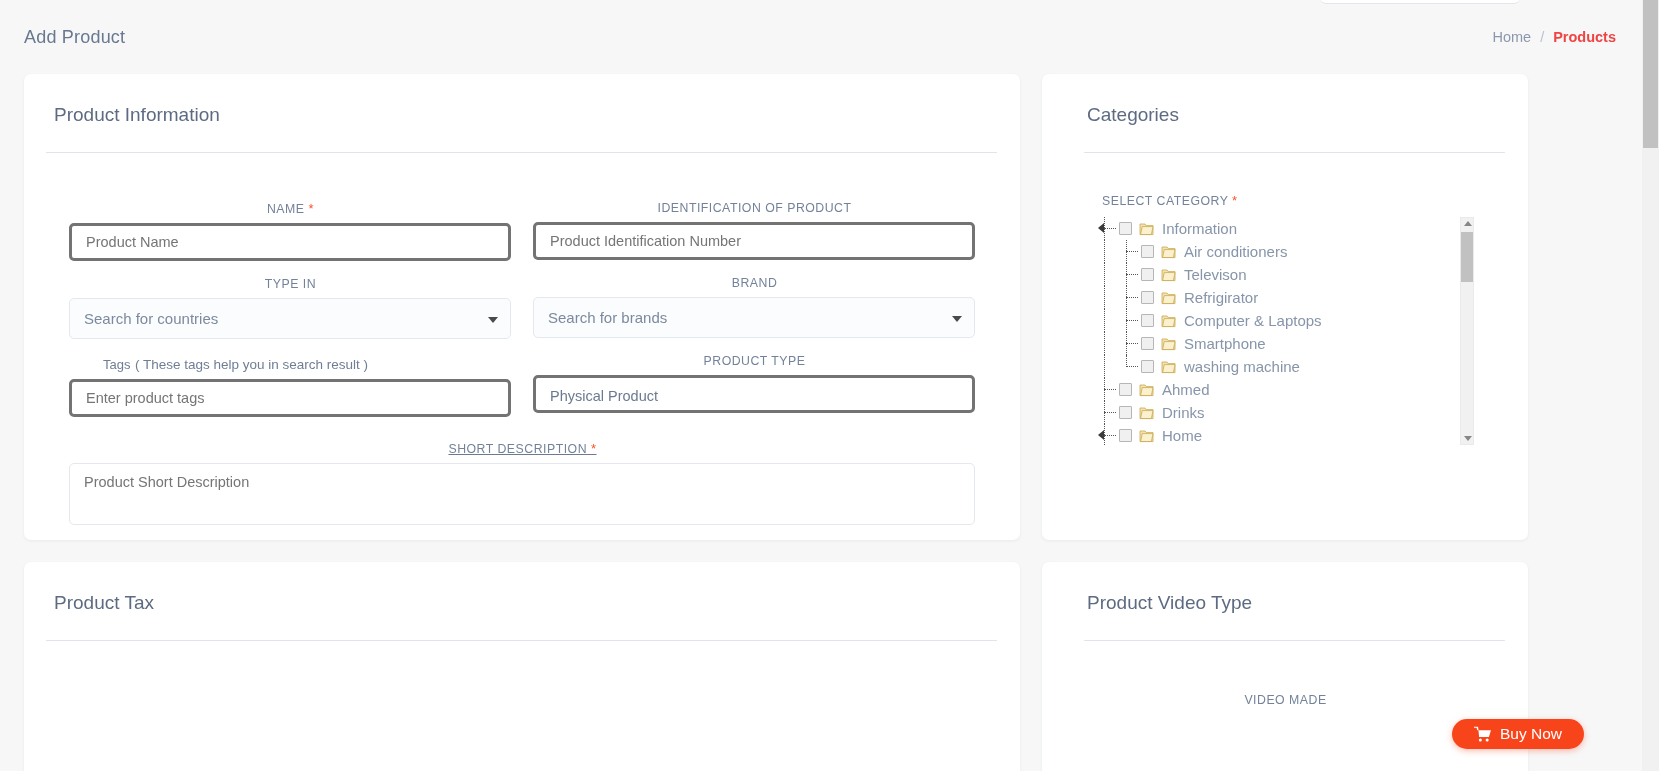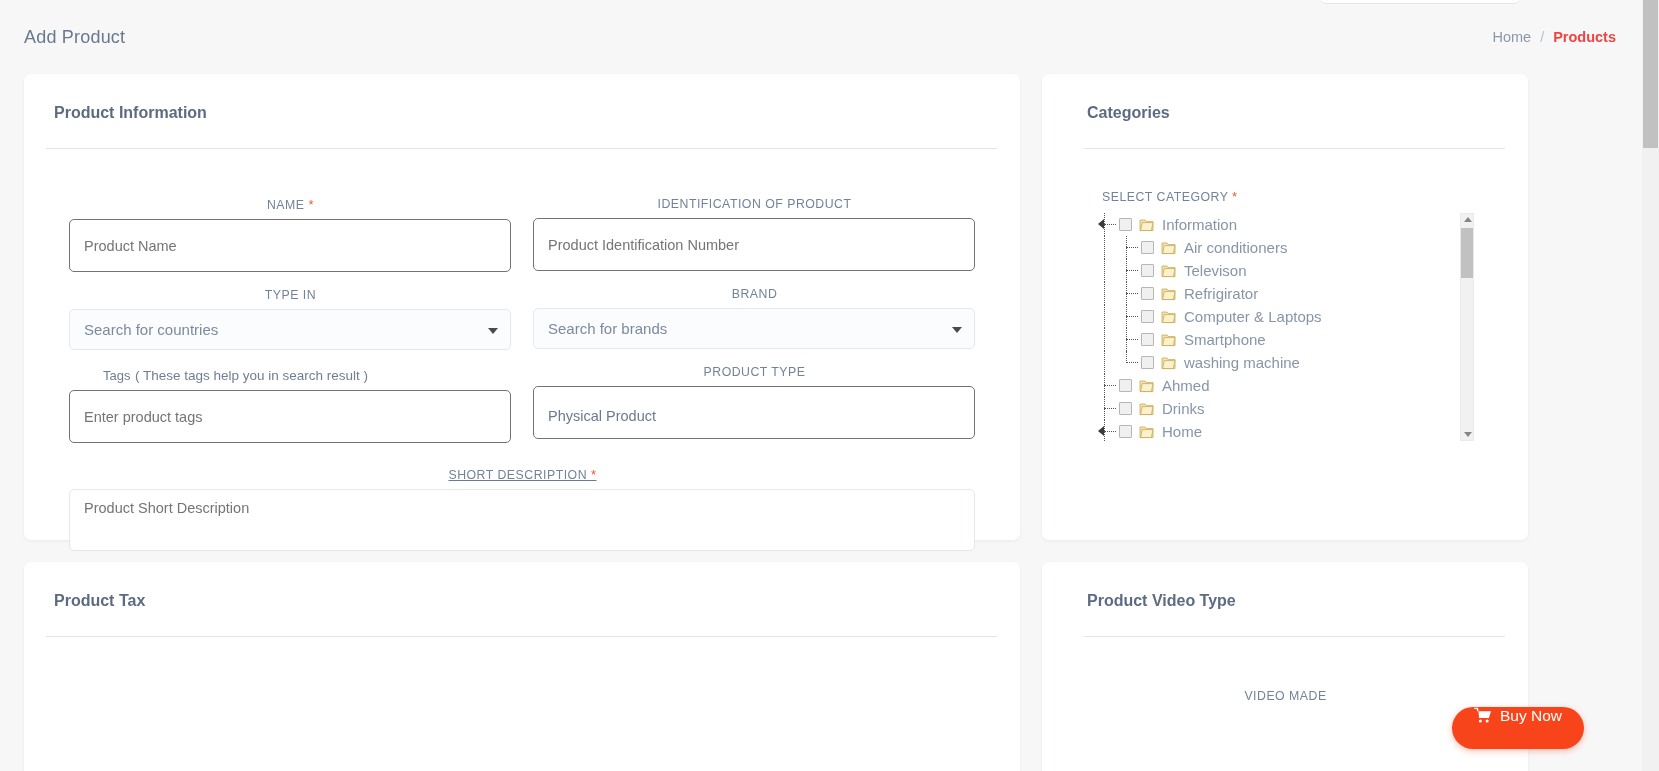--- a/index.html
+++ b/index.html
@@ -46,21 +46,21 @@
   .card {
     background:#ffffff; border-radius:7px;
     box-shadow:0 1px 3px rgba(60,72,88,.08);
   }
   .card-pi   { height:466px; padding:30px 0 0 0; }
   .card-cat  { height:466px; padding:30px 0 0 0; }
   .card-tax  { height:250px; padding:30px 0 0 0; }
   .card-vid  { height:250px; padding:30px 0 0 0; }
 
   .card-title {
-    font-size:16px; font-weight:bold; color:#5d6b82;
+    font-size:19px; font-weight:normal; color:#5d6b82;
     padding:0 0 0 0; margin:0 0 26px 0;
   }
   .card-pi .card-title, .card-tax .card-title { margin-left:30px; }
   .card-cat .card-title, .card-vid .card-title { margin-left:45px; }
   .hr { height:1px; background:#e1e5eb; }
   .card-pi .hr, .card-tax .hr { margin:0 23px 0 22px; }
   .card-cat .hr, .card-vid .hr { margin:0 23px 0 42px; }
 
   .card-body { padding:38px 45px 0 45px; }
   .card-cat .card-body { padding:40px 45px 0 42px; }
@@ -74,22 +74,22 @@
     color:#73829a; margin:10px 0 7px 1px; text-transform:none;text-align:center;
   }
   .lbl .req { color:#f4552b; font-size:13px; }
   .lbl-tags {
     display:block; margin:0 0 6px 1px; color:#6f7e95;
   }
   .lbl-tags .big { font-size:13px;margin-left:33px; }
   .lbl-tags .small { font-size:13.5px; }
 
   .input {
-    width:100%; height:53px; border:1px solid #737373; border-radius:5px;
-    background:#ffffff; padding:11px 14px;
+    width:100%; height:38px; border:3px solid #737373; border-radius:5px;
+    background:#ffffff; padding:0 14px;
     font-size:14.5px; color:#b9c1cd; line-height:36px;
     font-family:"Liberation Sans", sans-serif;
   }
   .input.value { color:#6b7a90; }
   .select-wrap { position:relative; }
   .select-wrap .caret {
     position:absolute; right:13px; top:50%; margin-top:-2px;
     width:0; height:0; border-left:5px solid transparent;
     border-right:5px solid transparent; border-top:6px solid #4a4a4a;
     pointer-events:none;
@@ -165,22 +165,22 @@
   }
 
   
   .bottom-row { margin-top:22px; }
 
   
   .buy-now {
     position:absolute; right:75px; bottom:22px;
     background:#f8441b; color:#ffffff;
     border:none; border-radius:22px;
-    height:42px; padding:0 22px;
-    display:flex; align-items:flex-start; gap:9px;
+    height:30px; padding:0 22px;
+    display:flex; align-items:center; gap:9px;
     font-size:15.5px; font-family:"Liberation Sans", sans-serif;
     box-shadow:0 2px 6px rgba(248,68,27,.35);
     cursor:pointer;
   }
   .buy-now svg { display:block; }
 
   
   .pagescroll {
     position:absolute; right:0; top:0; width:17px; height:771px;
     background:#f1f1f1;

